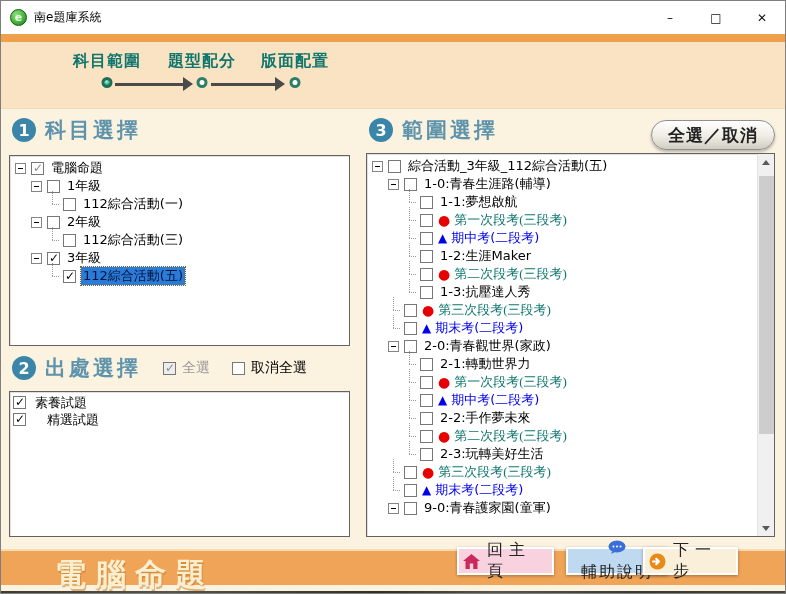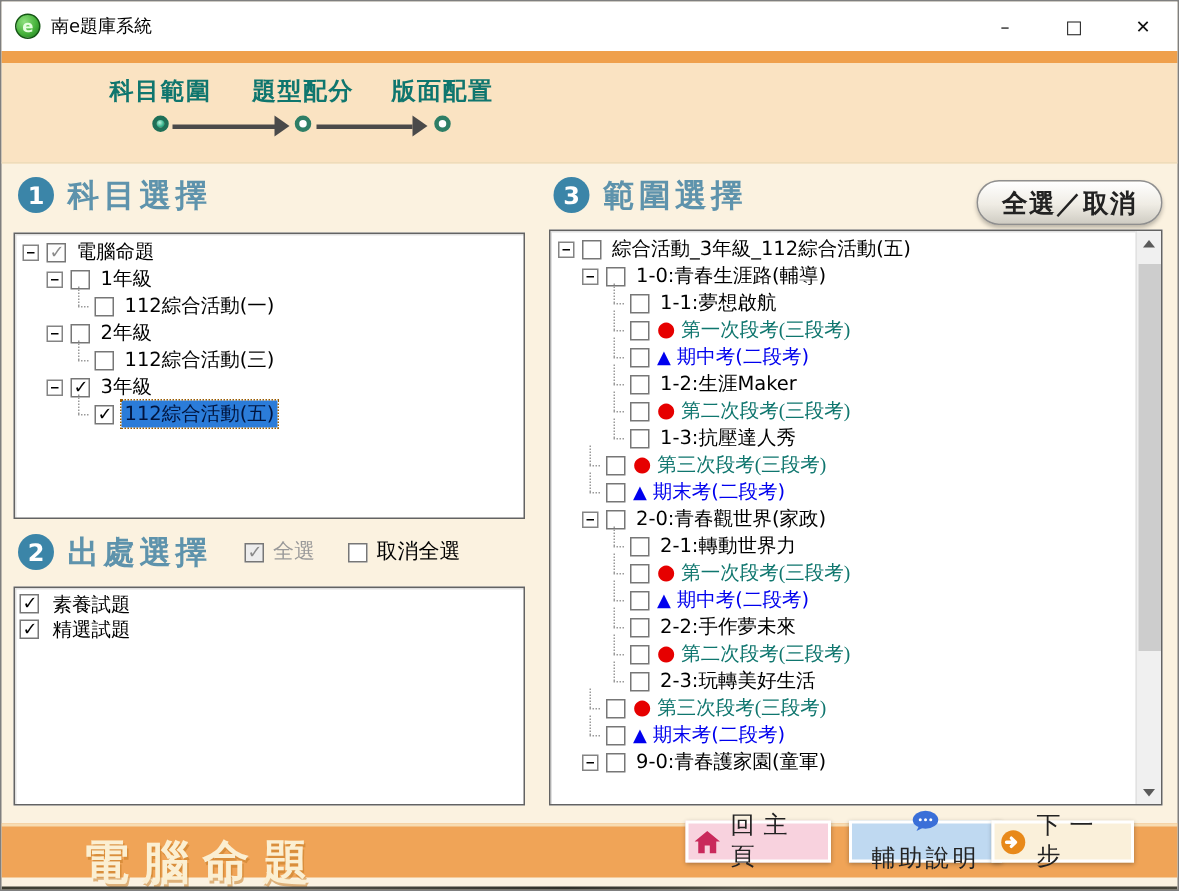--- a/index.html
+++ b/index.html
@@ -76,21 +76,21 @@
     background:linear-gradient(#ffffff,#efece4 55%,#cfccc3);border:1px solid #8f8f8f;
     box-shadow:0 2px 3px rgba(0,0,0,0.25);display:flex;align-items:center;justify-content:center;
     font-size:17px;font-weight:bold;color:#222;letter-spacing:1px;cursor:default;}
   
   .footer{position:absolute;left:0;top:548px;width:100%;height:36px;background:#F0A457;border-top:2px solid #f7dcb2;}
   .brand{position:absolute;left:54px;top:3px;font-size:31px;font-weight:bold;color:#FBEFD2;letter-spacing:9px;text-shadow:1px 2px 0 rgba(199,124,37,0.55);}
   .fbtn{position:absolute;top:8px;height:28px;border:2px solid #ffffff;display:flex;align-items:center;justify-content:center;gap:7px;font-size:16px;color:#222;box-shadow:0 1px 3px rgba(0,0,0,0.3);cursor:default;}
   .fbtn .ficon{display:flex;align-items:center;}
   #btn-home{left:456px;width:97px;background:#F8D2DE;letter-spacing:6px;padding-left:4px;}
   #btn-help{left:565px;width:102px;background:#BFD9F1;letter-spacing:2px;}
-  #btn-next{left:660px;width:95px;background:#FAF0DA;letter-spacing:6px;padding-left:4px;}
+  #btn-next{left:642px;width:95px;background:#FAF0DA;letter-spacing:6px;padding-left:4px;}
   .bottom-sliver{position:absolute;left:0;top:590px;width:100%;height:4px;
     background:linear-gradient(90deg,#3c3c30,#55544a 22%,#2f2f28 48%,#57564a 63%,#3a392f 82%,#46453a);}
 </style>
 </head>
 <body>
 
 <div class="window">
 
   <div class="titlebar">
     <div class="app-icon">e</div>
@@ -183,21 +183,21 @@
   </div>
 
   <div class="panel-box" style="left:8px;top:390px;width:341px;height:146px;">
     <div class="source-list" id="source-list">
         <div class="srow">
           <span class="cbx checked"></span>
           <span style="margin-left: 4px;">素養試題</span>
         </div>
         <div class="srow">
           <span class="cbx checked"></span>
-          <span style="margin-left: 4px;">精選試題</span>
+          <span style="margin-left: 16px;">精選試題</span>
         </div>
       </div>
   </div>
 
   <div class="sec-header" style="left:368px;top:115px;">
     <div class="sec-num">3</div>
     <div class="sec-title">範圍選擇</div>
   </div>
   <div class="toggle-btn">全選／取消</div>
 

